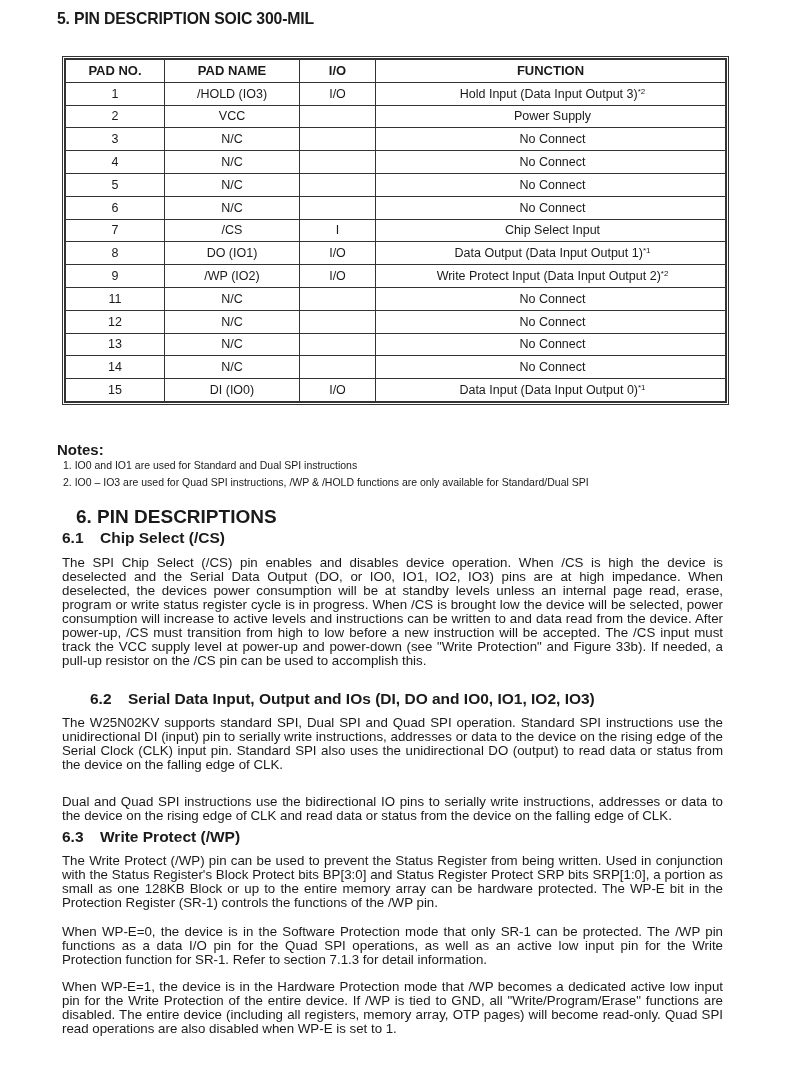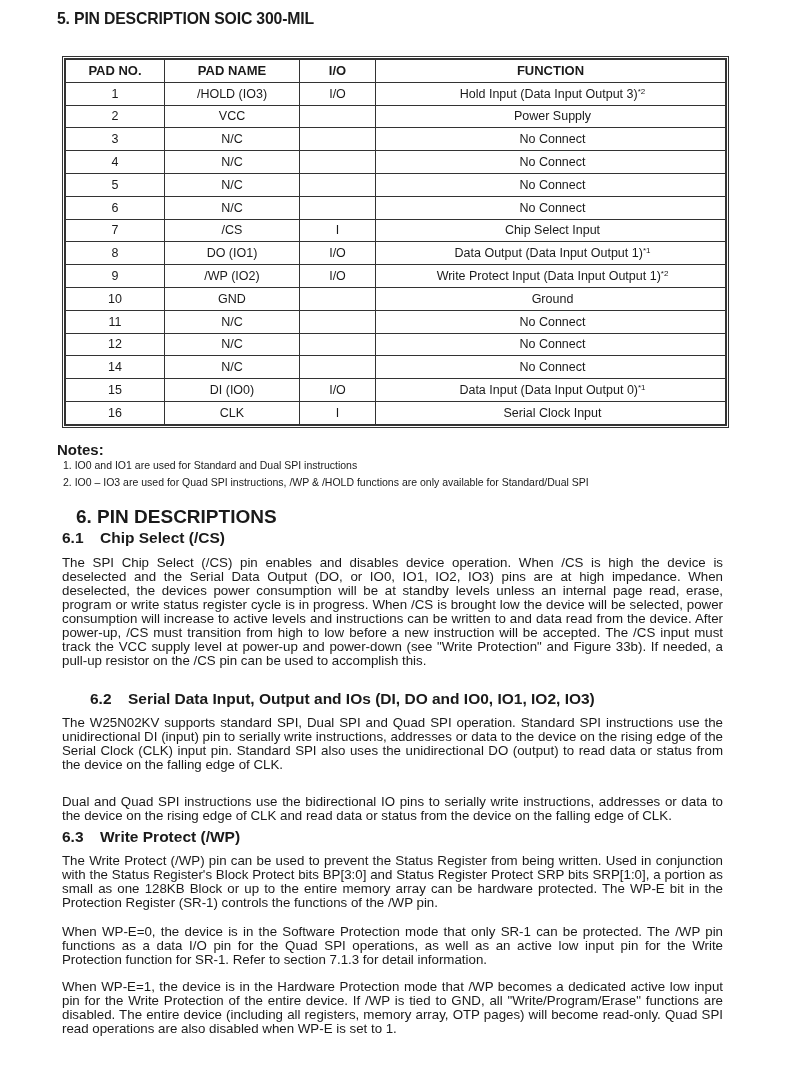--- a/index.html
+++ b/index.html
@@ -95,57 +95,51 @@
         <tr>
           <td class="c">8</td>
           <td class="c">DO (IO1)</td>
           <td class="c">I/O</td>
           <td class="f"><span>Data Output (Data Input Output 1)</span><sup>*1</sup></td>
         </tr>
         <tr>
           <td class="c">9</td>
           <td class="c">/WP (IO2)</td>
           <td class="c">I/O</td>
-          <td class="f"><span>Write Protect Input (Data Input Output 1)</span><sup>*2</sup></td>
-        </tr>
-        <tr>
-          <td class="c">10</td>
-          <td class="c">GND</td>
-          <td class="c"></td>
-          <td class="f"><span>Ground</span><sup></sup></td>
+          <td class="f"><span>Write Protect Input (Data Input Output 2)</span><sup>*2</sup></td>
         </tr>
         <tr>
           <td class="c">11</td>
           <td class="c">N/C</td>
           <td class="c"></td>
           <td class="f"><span>No Connect</span><sup></sup></td>
         </tr>
         <tr>
           <td class="c">12</td>
+          <td class="c">N/C</td>
+          <td class="c"></td>
+          <td class="f"><span>No Connect</span><sup></sup></td>
+        </tr>
+        <tr>
+          <td class="c">13</td>
           <td class="c">N/C</td>
           <td class="c"></td>
           <td class="f"><span>No Connect</span><sup></sup></td>
         </tr>
         <tr>
           <td class="c">14</td>
           <td class="c">N/C</td>
           <td class="c"></td>
           <td class="f"><span>No Connect</span><sup></sup></td>
         </tr>
         <tr>
           <td class="c">15</td>
           <td class="c">DI (IO0)</td>
           <td class="c">I/O</td>
           <td class="f"><span>Data Input (Data Input Output 0)</span><sup>*1</sup></td>
-        </tr>
-        <tr>
-          <td class="c">16</td>
-          <td class="c">CLK</td>
-          <td class="c">I</td>
-          <td class="f"><span>Serial Clock Input</span><sup></sup></td>
         </tr>
       </tbody>
   </table>
 </div>
 
 <div class="notes-title">Notes:</div>
 <div class="note" style="top:459px;">1. IO0 and IO1 are used for Standard and Dual SPI instructions</div>
 <div class="note" style="top:476px;">2. IO0 – IO3 are used for Quad SPI instructions, /WP &amp; /HOLD functions are only available for Standard/Dual SPI</div>
 
 <div class="h6">6.   PIN DESCRIPTIONS</div>

